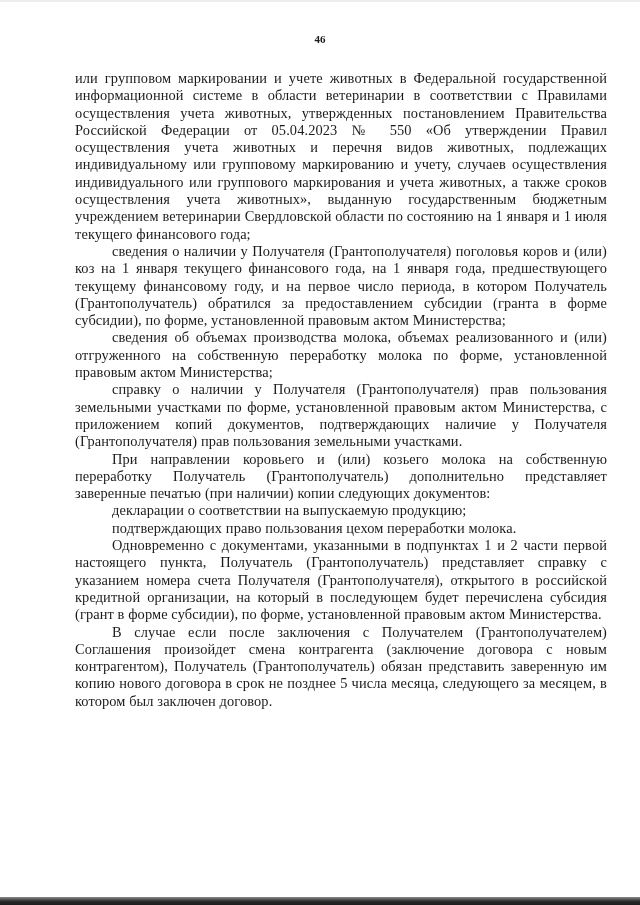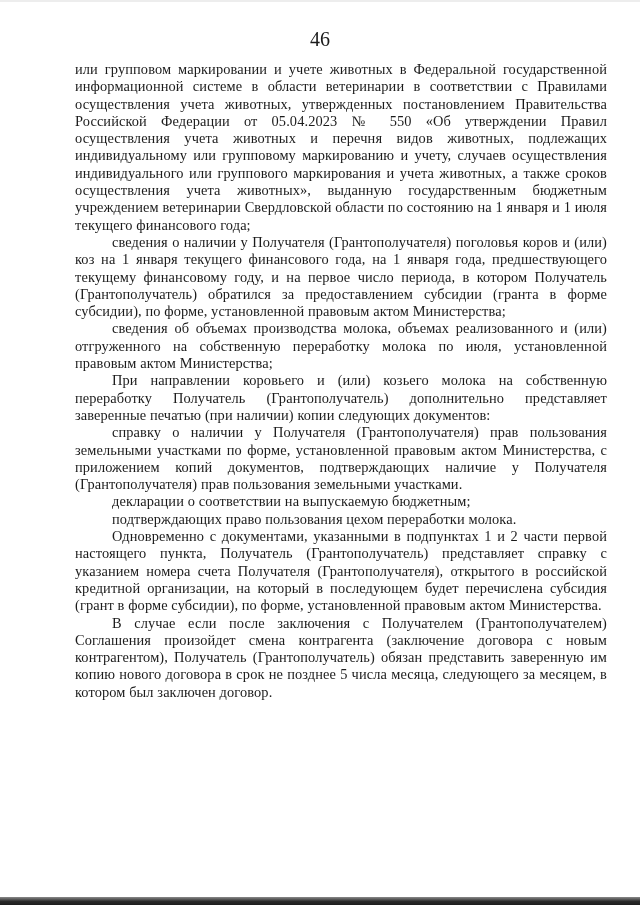--- a/index.html
+++ b/index.html
@@ -14,26 +14,27 @@
     background: #ffffff;
     overflow: hidden;
     font-family: "Liberation Serif", "DejaVu Serif", serif;
     color: #1b1b1b;
     border-top: 2px solid #ededed;
     box-sizing: border-box;
   }
   .page-number {
     padding-top: 28px;
     text-align: center;
-    font-size: 20px;
+    font-size: 11px;
     line-height: 18px;
     color: #1b1b1b;
+    font-weight: bold;
   }
   .body-text {
-    margin: 13px 33px 0 75px;
+    margin: 22px 33px 0 75px;
     text-align: justify;
     font-size: 14.4px;
     line-height: 17.3px;
     letter-spacing: 0.1px;
     color: #1b1b1b;
   }
   .body-text p {
     margin: 0;
     padding: 0;
     text-indent: 37px;
@@ -53,24 +54,24 @@
 </head>
 <body>
 
 <div class="page">
 
   <div class="page-number">46</div>
 
   <div class="body-text">
     <p class="no-indent">или групповом маркировании и учете животных в Федеральной государственной информационной системе в области ветеринарии в соответствии с Правилами осуществления учета животных, утвержденных постановлением Правительства Российской Федерации от 05.04.2023 № 550 «Об утверждении Правил осуществления учета животных и перечня видов животных, подлежащих индивидуальному или групповому маркированию и учету, случаев осуществления индивидуального или группового маркирования и учета животных, а также сроков осуществления учета животных», выданную государственным бюджетным учреждением ветеринарии Свердловской области по состоянию на 1 января и 1 июля текущего финансового года;</p>
     <p>сведения о наличии у Получателя (Грантополучателя) поголовья коров и (или) коз на 1 января текущего финансового года, на 1 января года, предшествующего текущему финансовому году, и на первое число периода, в котором Получатель (Грантополучатель) обратился за предоставлением субсидии (гранта в форме субсидии), по форме, установленной правовым актом Министерства;</p>
-    <p>сведения об объемах производства молока, объемах реализованного и (или) отгруженного на собственную переработку молока по июля, установленной правовым актом Министерства;</p>
+    <p>сведения об объемах производства молока, объемах реализованного и (или) отгруженного на собственную переработку молока по форме, установленной правовым актом Министерства;</p>
+    <p>справку о наличии у Получателя (Грантополучателя) прав пользования земельными участками по форме, установленной правовым актом Министерства, с приложением копий документов, подтверждающих наличие у Получателя (Грантополучателя) прав пользования земельными участками.</p>
     <p>При направлении коровьего и (или) козьего молока на собственную переработку Получатель (Грантополучатель) дополнительно представляет заверенные печатью (при наличии) копии следующих документов:</p>
-    <p>справку о наличии у Получателя (Грантополучателя) прав пользования земельными участками по форме, установленной правовым актом Министерства, с приложением копий документов, подтверждающих наличие у Получателя (Грантополучателя) прав пользования земельными участками.</p>
-    <p>декларации о соответствии на выпускаемую бюджетным;</p>
+    <p>декларации о соответствии на выпускаемую продукцию;</p>
     <p>подтверждающих право пользования цехом переработки молока.</p>
     <p>Одновременно с документами, указанными в подпунктах 1 и 2 части первой настоящего пункта, Получатель (Грантополучатель) представляет справку с указанием номера счета Получателя (Грантополучателя), открытого в российской кредитной организации, на который в последующем будет перечислена субсидия (грант в форме субсидии), по форме, установленной правовым актом Министерства.</p>
     <p>В случае если после заключения с Получателем (Грантополучателем) Соглашения произойдет смена контрагента (заключение договора с новым контрагентом), Получатель (Грантополучатель) обязан представить заверенную им копию нового договора в срок не позднее 5 числа месяца, следующего за месяцем, в котором был заключен договор.</p>
   </div>
 
   <div class="bottom-edge"></div>
 
 </div>
 
 </body></html>

